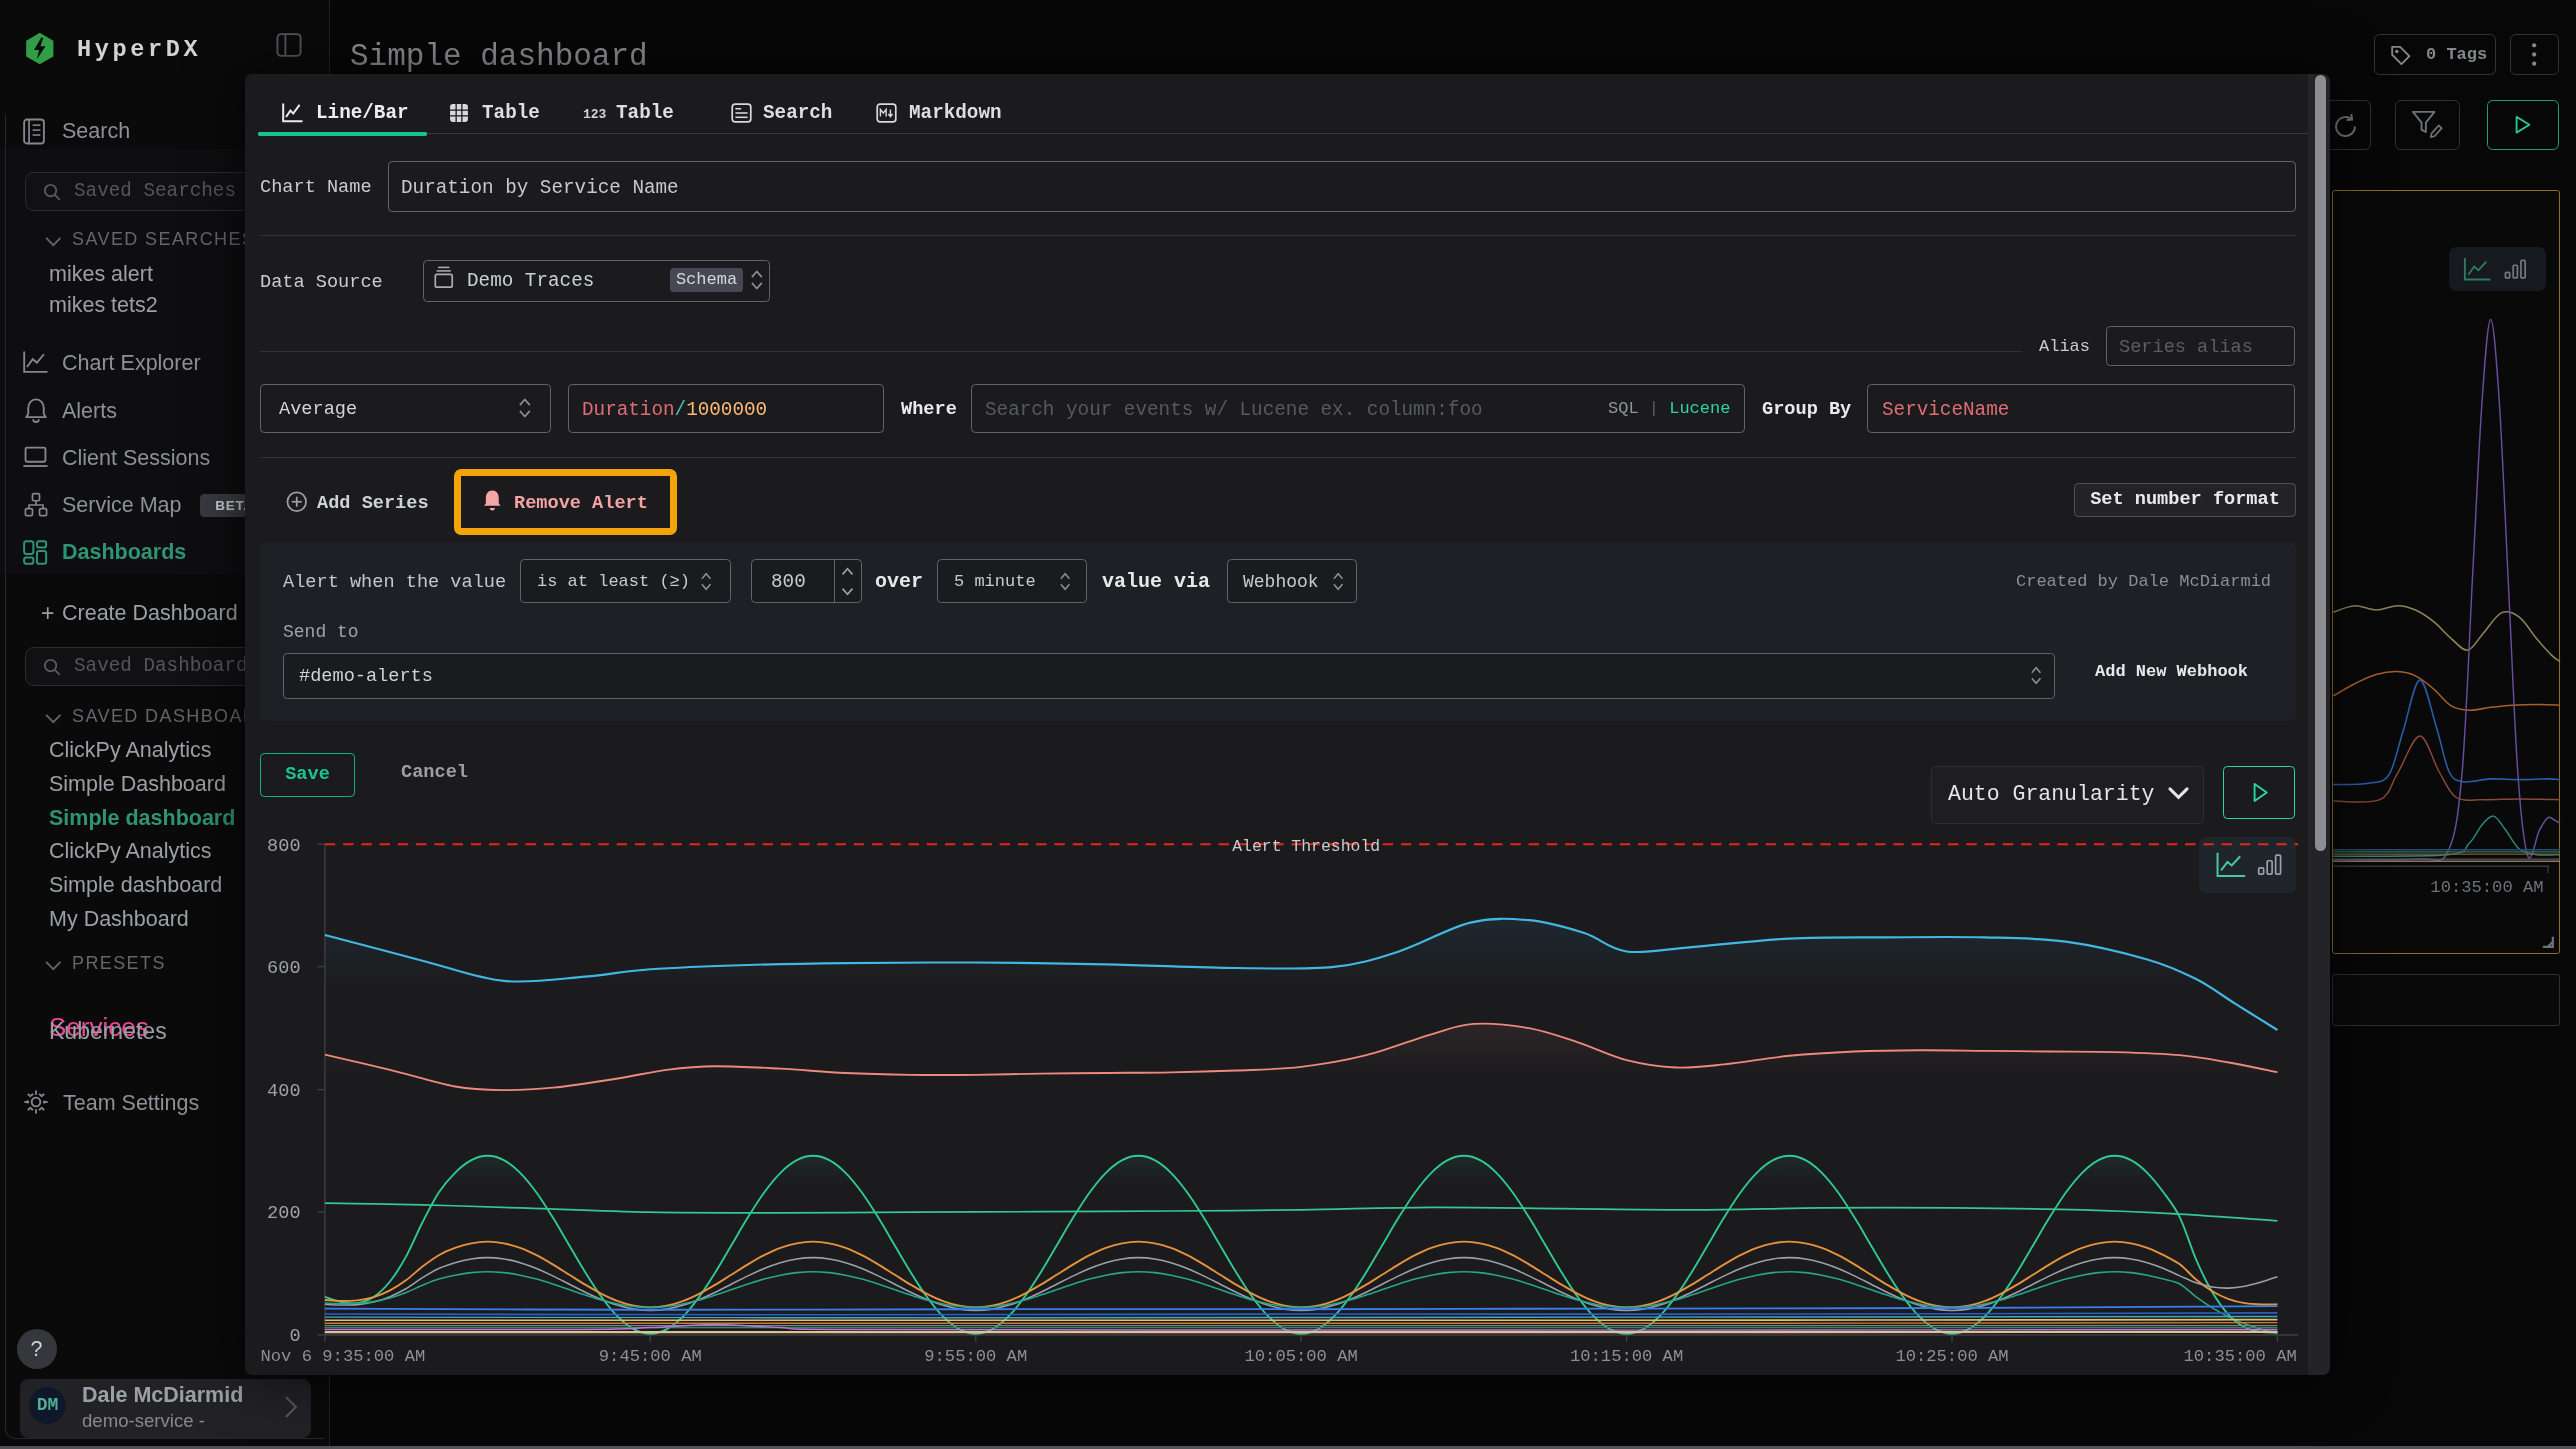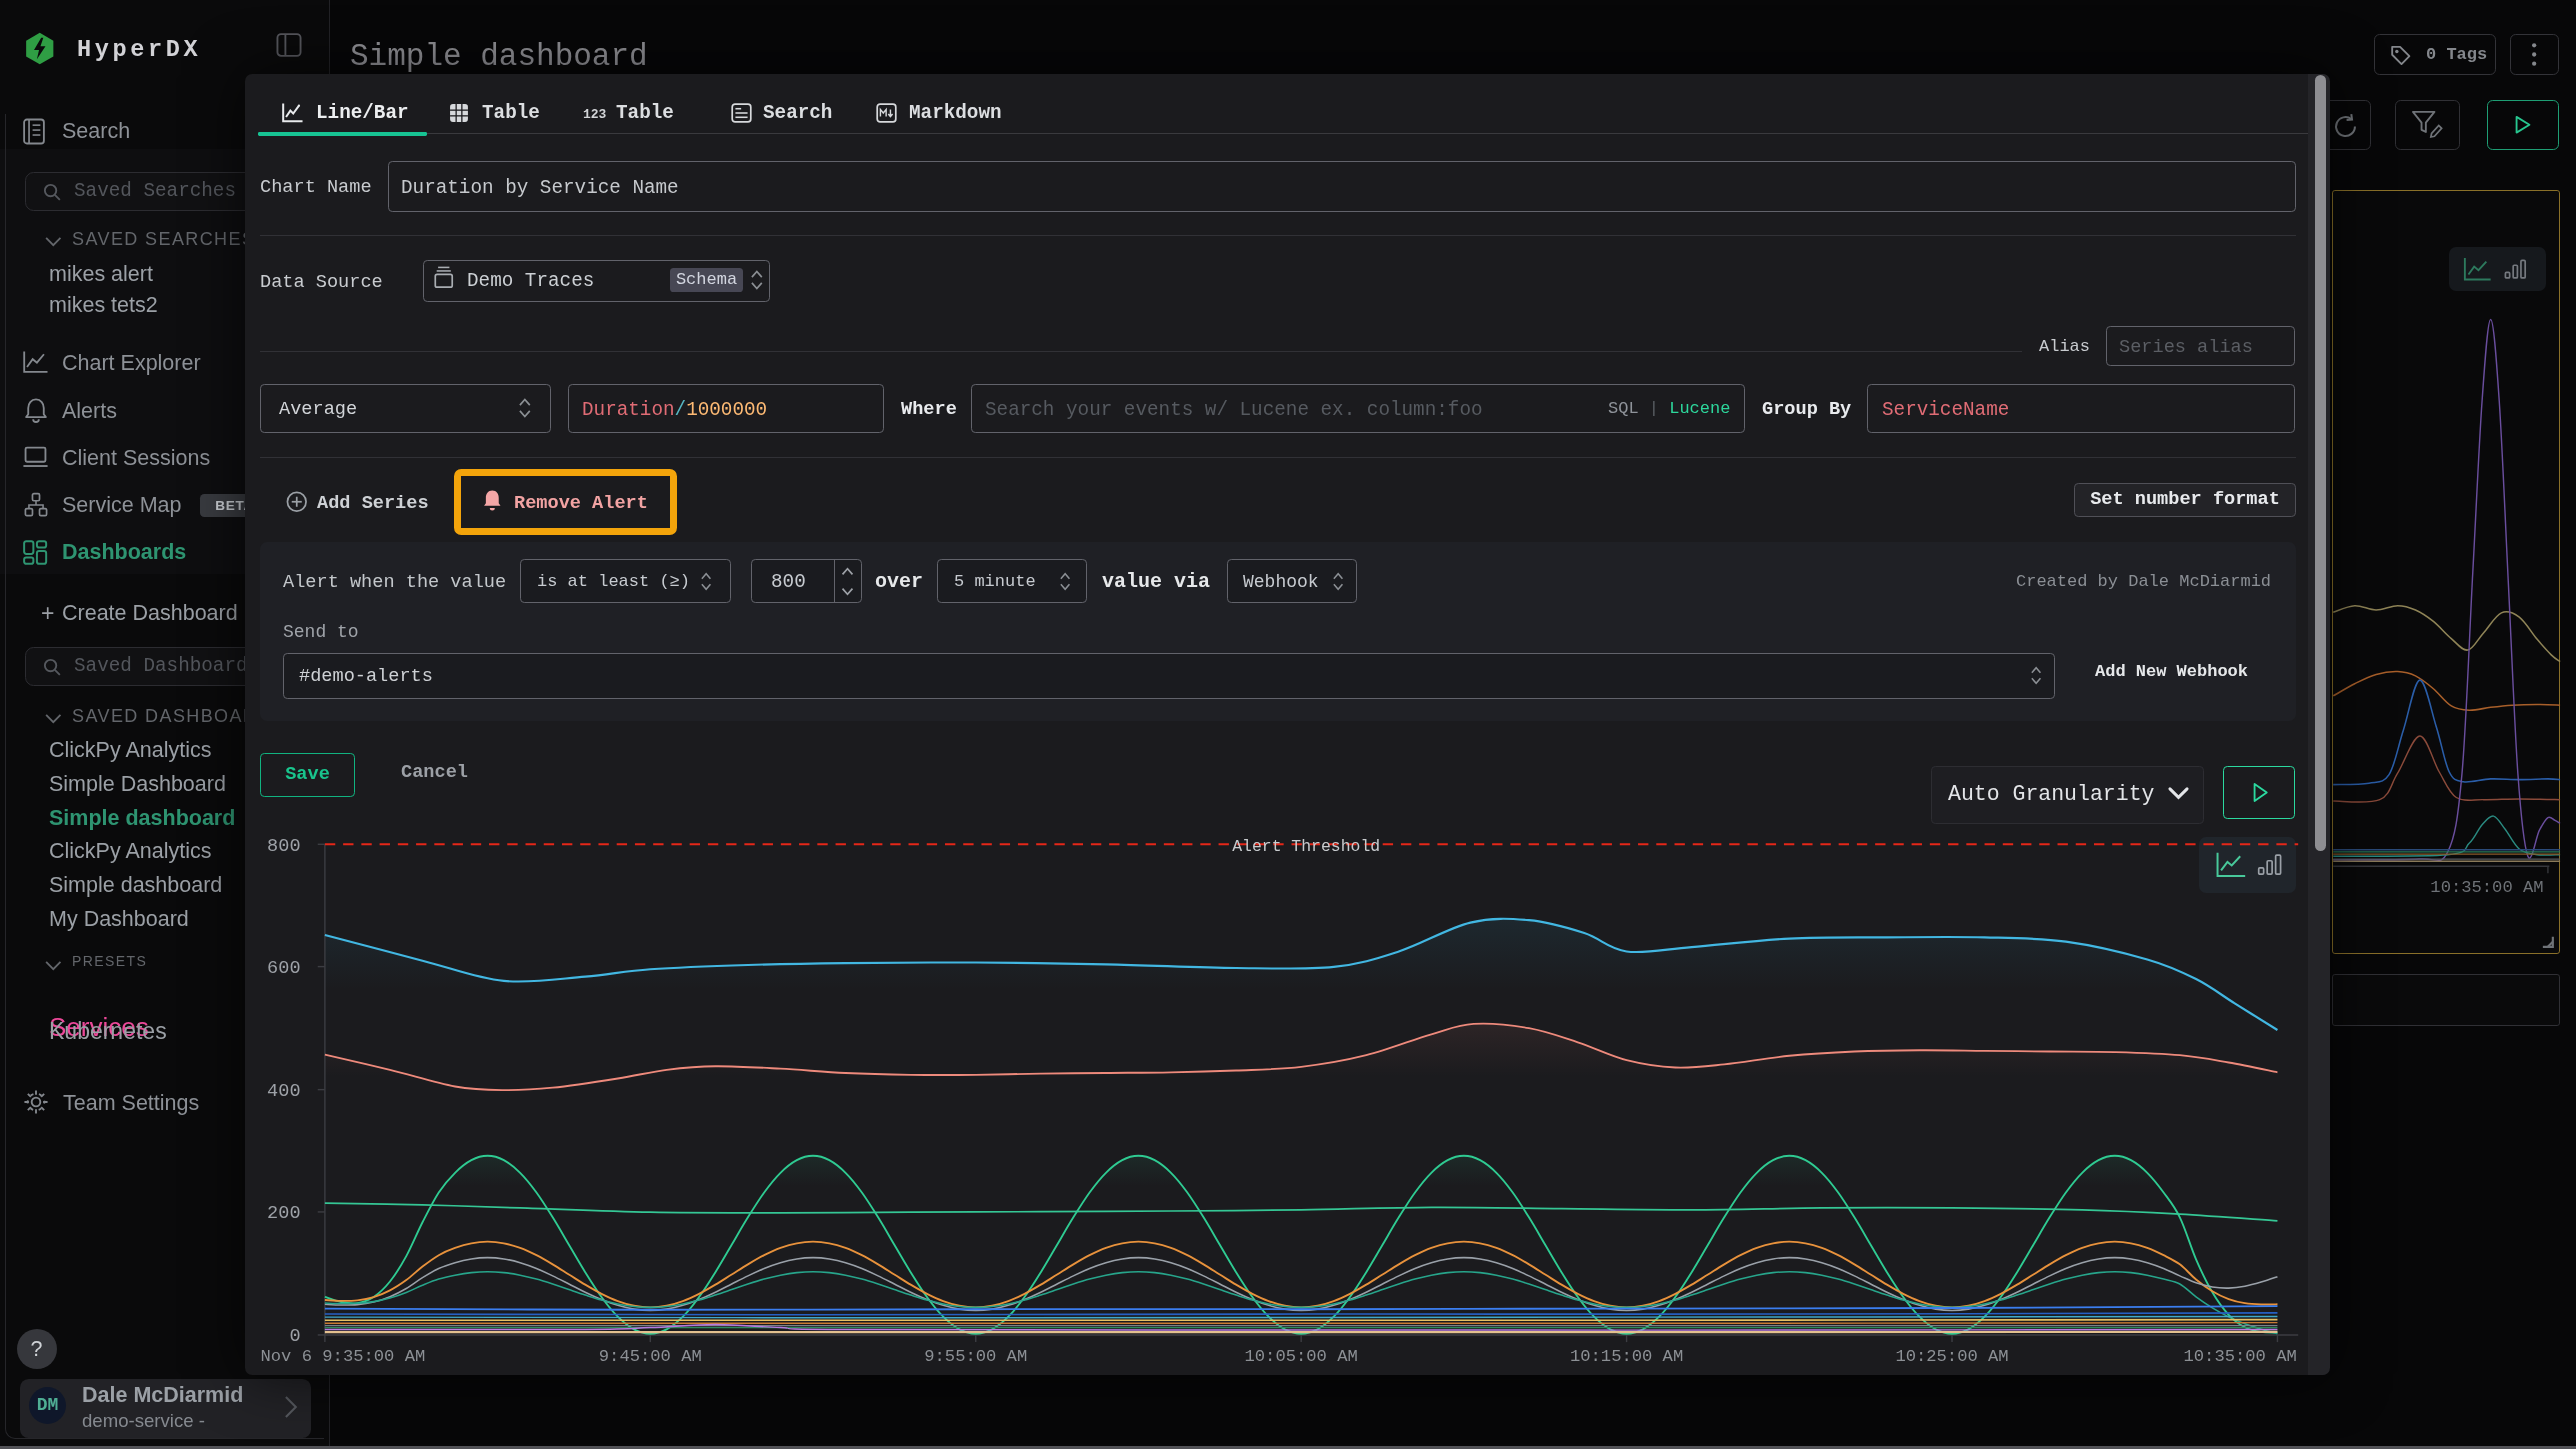--- a/index.html
+++ b/index.html
@@ -83,21 +83,21 @@
 <div class="abs sans" style="left:72px;top:706px;font-size:18px;color:#63666b;letter-spacing:1.4px">SAVED DASHBOARDS</div>
 <div class="abs sans " style="left:49px;top:738px;font-size:21.5px;color:#9ba0a6">ClickPy Analytics</div>
 <div class="abs sans " style="left:49px;top:772px;font-size:21.5px;color:#9ba0a6">Simple Dashboard</div>
 <div class="abs sans b " style="left:49px;top:806px;font-size:21.5px;color:#2e9471">Simple dashboard</div>
 <div class="abs sans " style="left:49px;top:839px;font-size:21.5px;color:#9ba0a6">ClickPy Analytics</div>
 <div class="abs sans " style="left:49px;top:873px;font-size:21.5px;color:#9ba0a6">Simple dashboard</div>
 <div class="abs sans " style="left:49px;top:907px;font-size:21.5px;color:#9ba0a6">My Dashboard</div>
 <svg class="abs" style="left:44px;top:959px" width="18.6" height="13" viewBox="0 0 26 18">
     <path d="M3 4 L13 14 L23 4" fill="none" stroke="#63666b" stroke-width="2.6"></path>
   </svg>
-<div class="abs sans" style="left:72px;top:953px;font-size:14px;color:#63666b;letter-spacing:1.4px">PRESETS</div>
+<div class="abs sans" style="left:72px;top:953px;font-size:18px;color:#63666b;letter-spacing:1.4px">PRESETS</div>
 <div class="abs sans" style="left:49px;top:1012px;font-size:26px;color:#ec4899">Services</div>
 <div class="abs sans" style="left:49px;top:1018px;font-size:23px;color:#9ba0a6">Kubernetes</div>
 <svg class="abs" style="left:23px;top:1089px" width="26" height="26" viewBox="0 0 36 36">
     <circle cx="18" cy="18" r="6" fill="none" stroke="#84888e" stroke-width="2.6"></circle>
     <circle cx="18" cy="18" r="11.5" fill="none" stroke="#84888e" stroke-width="2.6" stroke-dasharray="4.2 7.8" stroke-dashoffset="2"></circle>
     <path d="M18 2 L18 8 M18 28 L18 34 M2 18 L8 18 M28 18 L34 18 M6.7 6.7 L10.9 10.9 M25.1 25.1 L29.3 29.3 M29.3 6.7 L25.1 10.9 M10.9 25.1 L6.7 29.3" stroke="#84888e" stroke-width="2.6"></path>
   </svg>
 <div class="abs sans" style="left:63px;top:1091px;font-size:21.5px;color:#8d9197">Team Settings</div>
 <div class="abs sans" style="left:16.5px;top:1329px;width:40px;height:40px;border-radius:50%;background:#36373c;color:#cfd2d6;font-size:21.5px;text-align:center;line-height:40px">?</div>
 <div class="abs" style="left:20px;top:1379px;width:291px;height:59px;background:#222226;border-radius:8.6px"></div>

